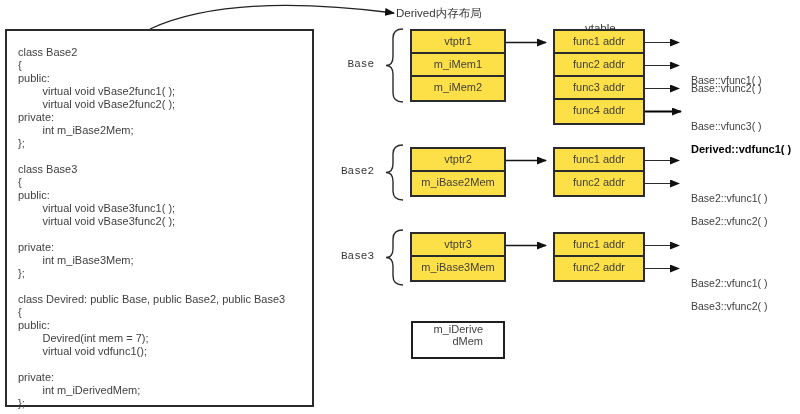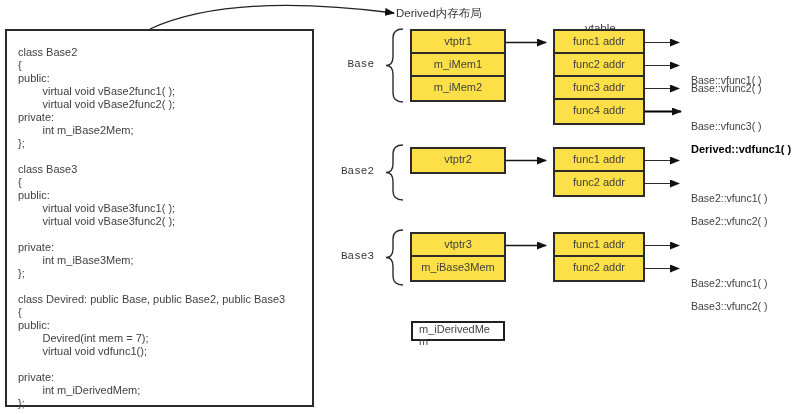--- a/index.html
+++ b/index.html
@@ -17,23 +17,23 @@
             font-size:11px;color:#383838;font-family:Liberation Mono, monospace;}
   .box{position:absolute;border:2px solid #2b2b2b;background:#fde047;}
   .membox{left:410px;width:92px;}
   .vtbox{left:553px;width:88px;}
   .cell{height:23px;line-height:21px;text-align:center;font-size:11px;
         border-bottom:2px solid #2b2b2b;box-sizing:border-box;color:#3f3f3f;}
   .cell:last-child{border-bottom:none;}
   .target{position:absolute;left:691px;font-size:10.5px;white-space:nowrap;
           color:#3f3f3f;line-height:14px;margin-top:37px;}
   .target.bold{font-weight:bold;color:#000000;font-size:11px;}
-  .dmbox{position:absolute;left:411px;top:321px;width:94px;height:20px;
-         border:2px solid #1f1f1f;box-sizing:border-box;text-align:left;
-         font-size:11px;line-height:11.5px;padding:1px 6px;word-break:break-all;
+  .dmbox{position:absolute;left:411px;top:321px;width:94px;height:38px;
+         border:2px solid #1f1f1f;box-sizing:border-box;text-align:right;
+         font-size:11px;line-height:11.5px;padding:1px 20px;word-break:break-all;
          color:#3f3f3f;}
 </style>
 </head>
 <body>
 
 <div class="stage">
 
   <svg class="arrows" viewBox="0 0 800 414" xmlns="http://www.w3.org/2000/svg">
     <defs>
       <marker id="ah" markerWidth="10" markerHeight="8" refX="9" refY="4" orient="auto" markerUnits="userSpaceOnUse">
@@ -108,20 +108,21 @@
     <div class="cell">func4 addr</div>
   </div>
   <div class="target" style="top:35.5px">Base::vfunc1( )</div>
   <div class="target" style="top:44px">Base::vfunc2( )</div>
   <div class="target" style="top:81.5px">Base::vfunc3( )</div>
   <div class="target bold" style="top:104.5px">Derived::vdfunc1( )</div>
 
   <div class="blklabel" style="top:165px">Base2</div>
   <div class="box membox" style="top:147px">
     <div class="cell">vtptr2</div>
+    <div class="cell">m_iBase2Mem</div>
   </div>
   <div class="box vtbox" style="top:147px">
     <div class="cell">func1 addr</div>
     <div class="cell">func2 addr</div>
   </div>
   <div class="target" style="top:153.5px">Base2::vfunc1( )</div>
   <div class="target" style="top:176.5px">Base2::vfunc2( )</div>
 
   <div class="blklabel" style="top:250px">Base3</div>
   <div class="box membox" style="top:232px">

